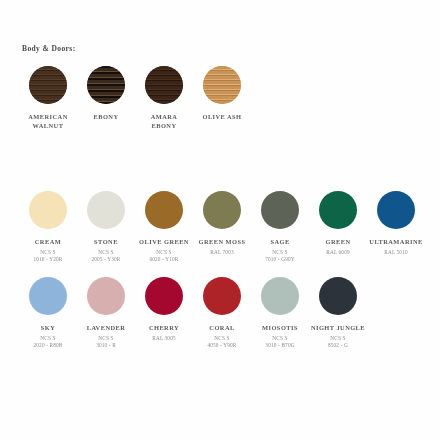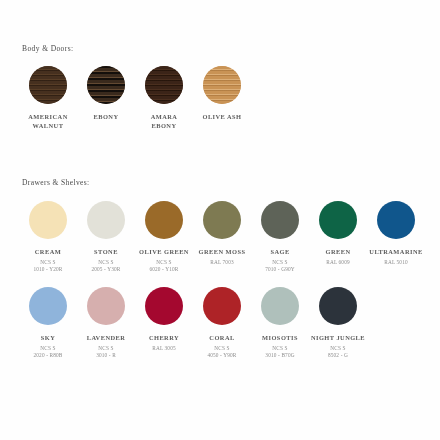--- a/index.html
+++ b/index.html
@@ -25,21 +25,21 @@
     position: absolute;
     left: 0;
     width: 440px;
   }
   #section-body { top: 44px; }
   #section-drawers { top: 178px; }
 
   .section-title {
     font-family: "Liberation Serif", serif;
     font-size: 7.5px;
-    font-weight: normal;
+    font-weight: bold;
     color: #4a4a4a;
     letter-spacing: 0.4px;
     margin-left: 22px;
     margin-bottom: 0;
     height: 10px;
     line-height: 10px;
   }
 
   .swatch-row {
     display: flex;
@@ -141,21 +141,20 @@
             <div class="grain" style="background: repeating-linear-gradient(0deg, rgb(201, 147, 85) 0px, rgb(201, 147, 85) 3px, rgb(176, 124, 66) 3px, rgb(176, 124, 66) 4px, rgb(224, 180, 126) 4px, rgb(224, 180, 126) 5px); opacity: 0.85;"></div>
           </div>
           <div class="labels">
             <div class="sw-name">OLIVE ASH</div>
           </div>
         </div>
       </div>
   </div>
 
   <div class="section" id="section-drawers">
-    <div class="section-title">Drawers &amp; Shelves:</div>
     <div class="swatch-row" id="row-drawers-1">
         <div class="swatch">
           <div class="disc" style="background: rgb(245, 226, 182);"></div>
           <div class="labels">
             <div class="sw-name">CREAM</div>
             <div class="sw-code">NCS S
 1010 - Y20R</div>
           </div>
         </div>
         <div class="swatch">

